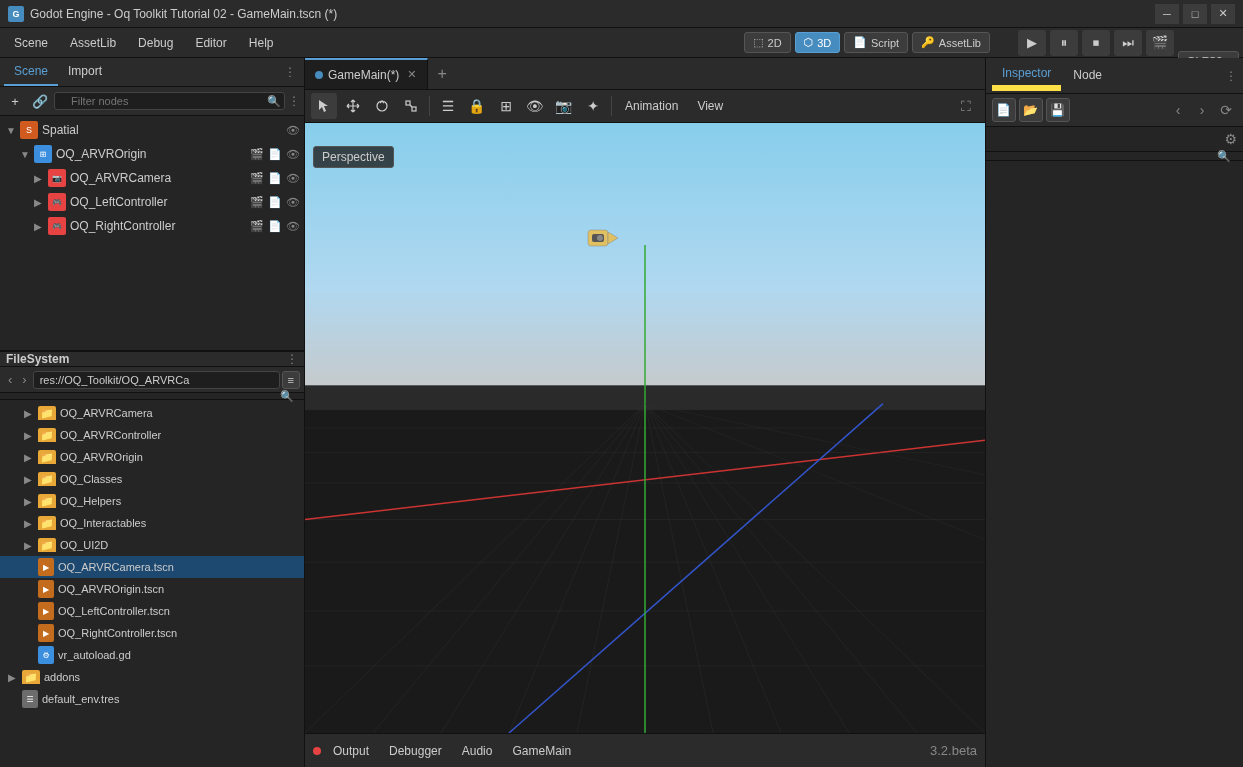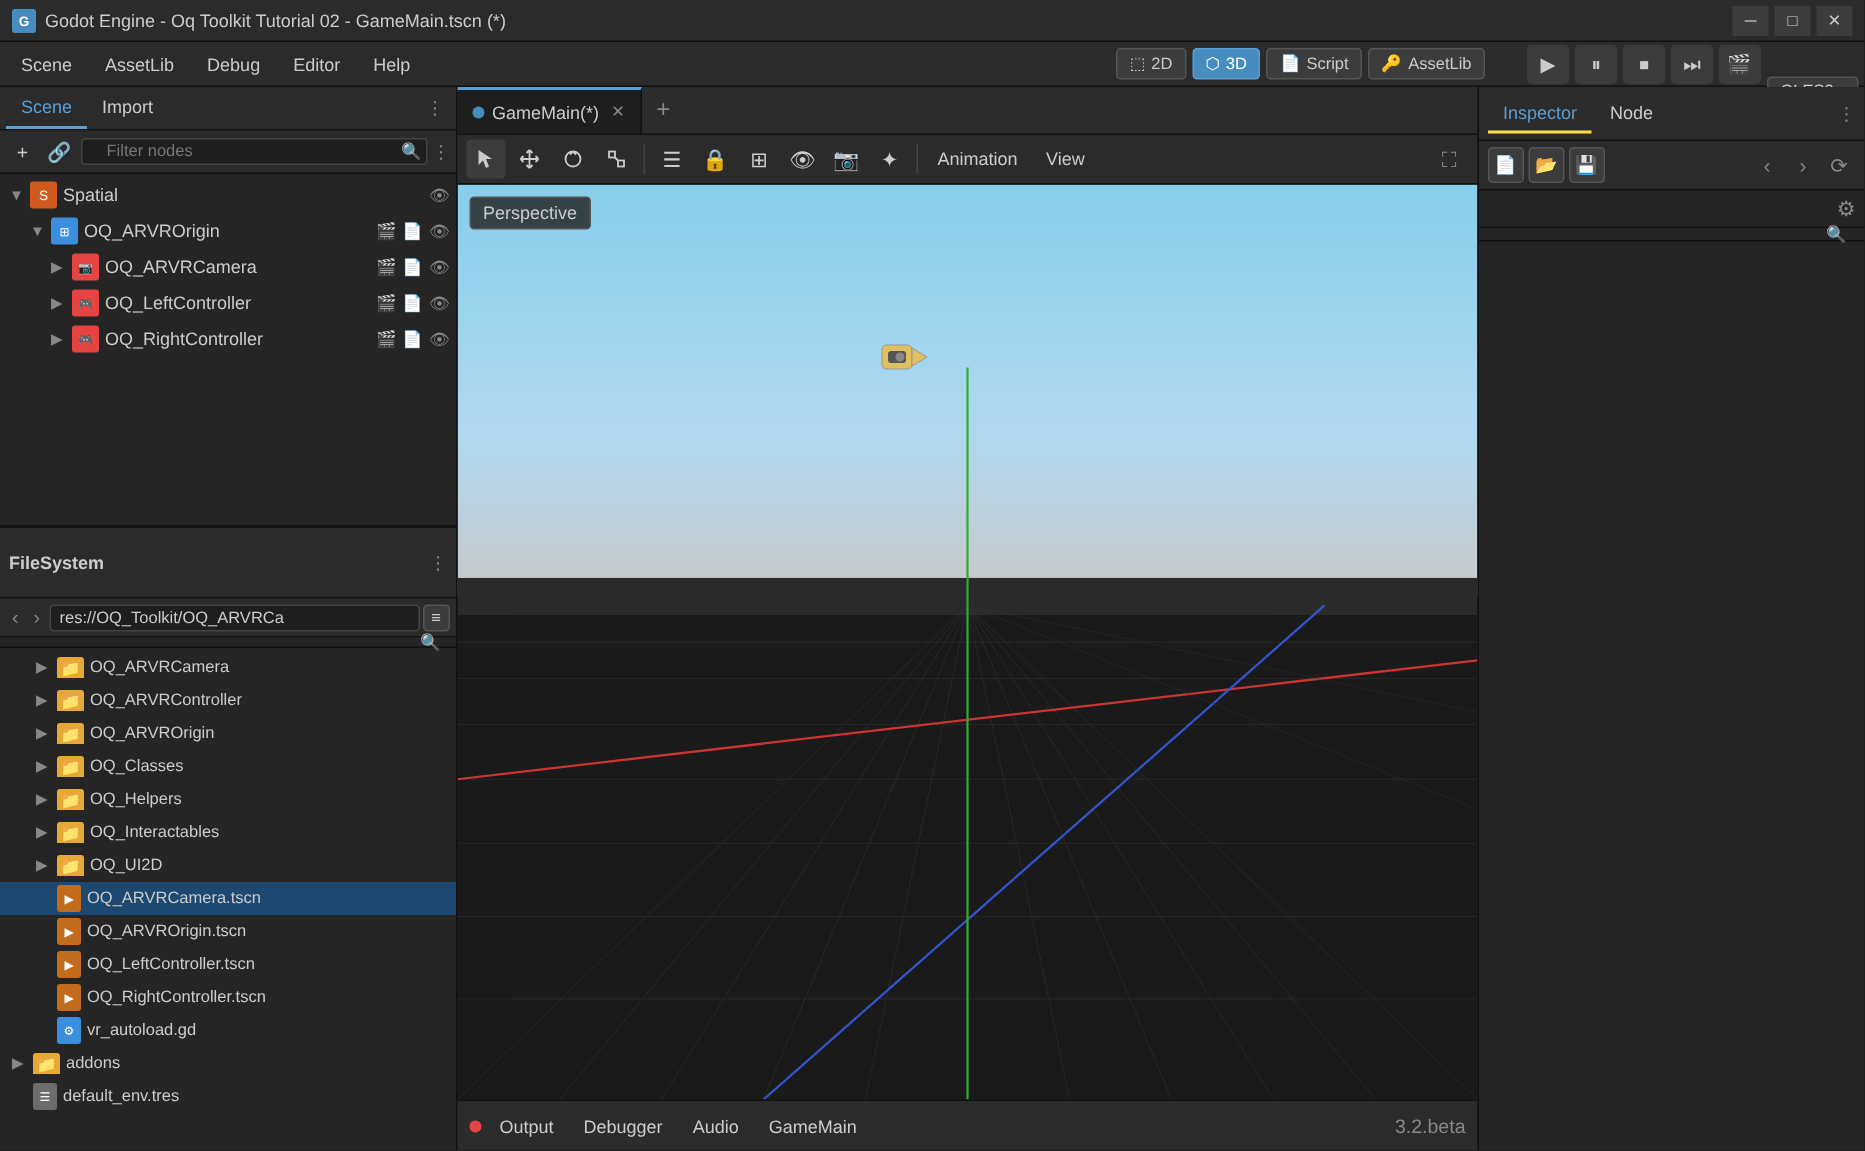--- a/index.html
+++ b/index.html
@@ -50,21 +50,21 @@
     .tree-icon.origin { background: #3c8fde; border-radius: 2px; font-size: 8px; }
     .tree-icon.camera { background: #e84343; border-radius: 2px; font-size: 8px; }
     .tree-icon.controller { background: #e84343; border-radius: 2px; font-size: 8px; }
     .tree-label { flex: 1; font-size: 12px; color: #ccc; }
     .tree-icons-right { display: flex; gap: 4px; align-items: center; }
     .tree-icon-small { color: #888; font-size: 11px; }
     .eye-icon { color: #888; font-size: 11px; }
 
     
     #fs-panel { height: 415px; display: flex; flex-direction: column; }
-    #fs-header { display: flex; align-items: center; background: #2b2b2b; border-bottom: 1px solid #111; padding: 16px 6px; }
+    #fs-header { display: flex; align-items: center; background: #2b2b2b; border-bottom: 1px solid #111; padding: 0 6px; }
     #fs-title { font-size: 12px; color: #ccc; font-weight: 600; }
     #fs-more { margin-left: auto; color: #888; cursor: pointer; }
     #fs-nav { display: flex; align-items: center; padding: 3px 4px; background: #2b2b2b; border-bottom: 1px solid #111; gap: 2px; }
     .nav-btn { background: transparent; border: none; color: #888; cursor: pointer; font-size: 13px; padding: 2px 4px; }
     #fs-path { flex: 1; background: #1e1e1e; border: 1px solid #444; color: #ccc; padding: 2px 6px; font-size: 11px; border-radius: 3px; white-space: nowrap; overflow: hidden; text-overflow: ellipsis; }
     #fs-grid-btn { background: #3c3c3c; border: 1px solid #555; color: #ccc; padding: 2px 5px; border-radius: 3px; cursor: pointer; font-size: 11px; }
     #fs-search { display: flex; align-items: center; padding: 3px 4px; background: #252525; border-bottom: 1px solid #111; position: relative; }
     #fs-search-input { flex: 1; background: #1e1e1e; border: 1px solid #444; color: #ccc; padding: 3px 22px 3px 6px; font-size: 11px; border-radius: 3px; outline: none; }
     #fs-search-icon { position: absolute; right: 10px; color: #888; font-size: 11px; }
     #fs-tree { flex: 1; overflow-y: auto; padding: 2px 0; }
@@ -91,33 +91,33 @@
     #viewport-toolbar { display: flex; align-items: center; background: #2b2b2b; border-bottom: 1px solid #111; padding: 3px 6px; gap: 3px; }
     .vp-tool { width: 26px; height: 26px; display: flex; align-items: center; justify-content: center; background: transparent; border: none; color: #ccc; cursor: pointer; border-radius: 3px; font-size: 14px; }
     .vp-tool.active { background: #3c3c3c; }
     .vp-separator { width: 1px; height: 20px; background: #444; margin: 0 2px; }
     .vp-tool-text { padding: 3px 8px; background: transparent; border: none; color: #ccc; cursor: pointer; border-radius: 3px; font-size: 12px; }
     #fullscreen-btn { margin-left: auto; width: 26px; height: 26px; display: flex; align-items: center; justify-content: center; background: transparent; border: none; color: #888; cursor: pointer; font-size: 14px; }
 
     
     #viewport { flex: 1; position: relative; overflow: hidden; background: #1a1a1a; }
     #viewport-canvas { width: 100%; height: 100%; position: absolute; top: 0; left: 0; }
-    #perspective-label { position: absolute; top: 8px; left: 8px; background: rgba(30,30,30,0.8); border: 1px solid #555; padding: 3px 8px; border-radius: 3px; font-size: 12px; color: #ccc; }
+    #perspective-label { position: absolute; top: 23px; left: 8px; background: rgba(30,30,30,0.8); border: 1px solid #555; padding: 3px 8px; border-radius: 3px; font-size: 12px; color: #ccc; }
 
     
     #bottom-bar { height: 34px; background: #2b2b2b; border-top: 1px solid #111; display: flex; align-items: center; padding: 0 8px; gap: 4px; }
     .output-tab { padding: 4px 8px; color: #ccc; cursor: pointer; font-size: 12px; display: flex; align-items: center; gap: 4px; }
     .output-dot { width: 8px; height: 8px; background: #e84343; border-radius: 50%; }
     #version-label { margin-left: auto; color: #888; font-size: 13px; }
 
     
     #right-panel { width: 258px; background: #252525; border-left: 1px solid #111; display: flex; flex-direction: column; }
     #inspector-header { display: flex; align-items: center; background: #2b2b2b; border-bottom: 1px solid #111; height: 36px; padding: 0 6px; gap: 2px; }
     .inspector-tab { padding: 5px 10px; color: #ccc; cursor: pointer; font-size: 12px; border-bottom: 2px solid transparent; }
-    .inspector-tab.active { color: #5a9fd4; border-bottom: 2px solid #fde047; }
+    .inspector-tab.active { color: #5a9fd4; border-bottom: 6px solid #fde047; }
     .inspector-more { margin-left: auto; color: #888; cursor: pointer; }
     #inspector-toolbar { display: flex; align-items: center; padding: 4px 6px; background: #2b2b2b; border-bottom: 1px solid #111; gap: 3px; }
     .insp-tool { width: 24px; height: 24px; display: flex; align-items: center; justify-content: center; background: #3c3c3c; border: 1px solid #555; color: #ccc; cursor: pointer; border-radius: 3px; font-size: 12px; }
     #insp-nav { display: flex; gap: 2px; margin-left: auto; align-items: center; }
     .insp-nav-btn { width: 22px; height: 22px; display: flex; align-items: center; justify-content: center; background: transparent; border: none; color: #888; cursor: pointer; border-radius: 3px; font-size: 14px; }
     #inspector-filter { display: flex; align-items: center; padding: 4px 6px; background: #252525; border-bottom: 1px solid #111; position: relative; }
     #filter-props { flex: 1; background: #1e1e1e; border: 1px solid #444; color: #ccc; padding: 3px 22px 3px 6px; font-size: 11px; border-radius: 3px; outline: none; }
     #filter-props-icon { position: absolute; right: 12px; color: #888; font-size: 11px; }
     #insp-settings { padding: 4px 6px; border-bottom: 1px solid #111; display: flex; justify-content: flex-end; }
     .insp-settings-btn { background: transparent; border: none; color: #888; cursor: pointer; font-size: 14px; }

